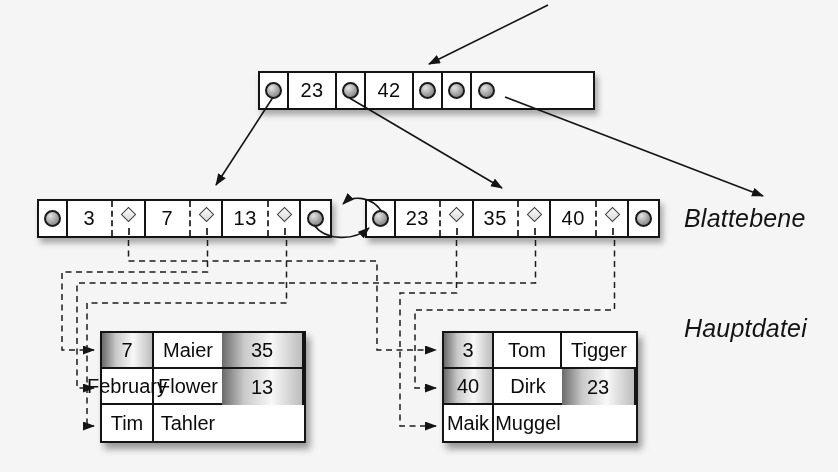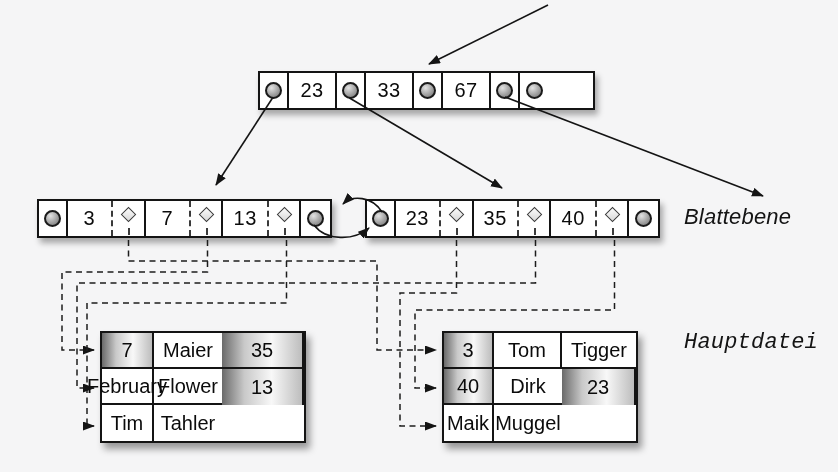--- a/index.html
+++ b/index.html
@@ -52,46 +52,45 @@
     border-right:2px solid #141414; border-bottom:2px solid #141414;
     font-size:20px;
   }
   .rectable .tcell.c-last{border-right:none;}
   .rectable .tcell.r-last{border-bottom:none;}
   .rectable .tcell.keycol{
     background:linear-gradient(90deg,#6a6a6a 0%,#c9c9c9 28%,#f8f8f8 62%,#bdbdbd 100%);
   }
   
   .lvl-label{
-    position:absolute; font-style:italic; font-size:22px; color:#141414;
+    position:absolute; font-style:italic; font-size:25px; color:#141414;
     letter-spacing:0.2px;
   }
   
   svg.overlay{position:absolute; left:0; top:0; z-index:5; pointer-events:none;}
   .solidline{fill:none; stroke:#141414; stroke-width:1.6;}
   .dashline{fill:none; stroke:#1c1c1c; stroke-width:1.5; stroke-dasharray:6 4.5;}
 </style>
 </head>
 <body>
 
 <div class="canvas">
 
   <div class="node root" style="left:258px; top:71px; width:337px; height:39px;">
     <div class="cell ptr">
         <span class="dot"></span>
       </div>
     <div class="cell key">23</div>
     <div class="cell ptr">
         <span class="dot"></span>
       </div>
-    <div class="cell key">33</div>
+    <div class="cell key">42</div>
     <div class="cell ptr">
         <span class="dot"></span>
       </div>
-    <div class="cell key">67</div>
     <div class="cell ptr">
         <span class="dot"></span>
       </div>
     <div class="cell ptr">
         <span class="dot"></span>
       </div>
   </div>
 
   <div class="node leaf" style="left:37px; top:199px; width:295px; height:39px;">
     <div class="cell ptr">
@@ -151,21 +150,21 @@
     <div class="tcell">Tom</div>
     <div class="tcell c-last">Tigger</div>
     <div class="tcell keycol">40</div>
     <div class="tcell c-last">Dirk</div>
     <div class="tcell keycol r-last">23</div>
     <div class="tcell r-last">Maik</div>
     <div class="tcell c-last r-last">Muggel</div>
   </div>
 
   <div class="lvl-label" style="left:684px; top:204px;">Blattebene</div>
-  <div class="lvl-label" style="left:684px; top:330px;font-family:Liberation Mono, monospace;">Hauptdatei</div>
+  <div class="lvl-label" style="left:684px; top:314px;">Hauptdatei</div>
 
   <svg class="overlay" width="838" height="472" viewBox="0 0 838 472">
     <defs>
       <marker id="ah" markerUnits="userSpaceOnUse" markerWidth="13" markerHeight="10" refX="11" refY="4.5" orient="auto">
         <path d="M0,0 L12,4.5 L0,9 Z" fill="#141414"></path>
       </marker>
     </defs>
 
     <path class="solidline" d="M548,5 L429,64" marker-end="url(#ah)"></path>
     <path class="solidline" d="M272.5,98 L216,185" marker-end="url(#ah)"></path>

